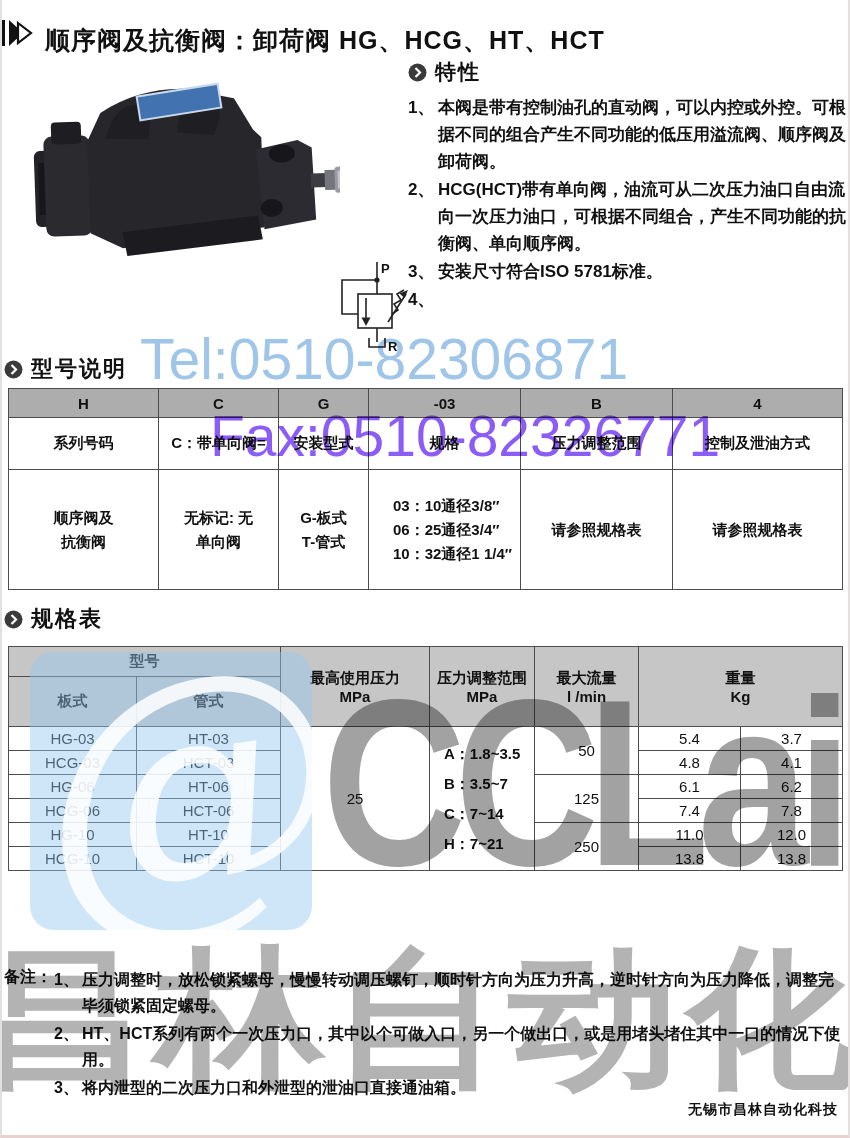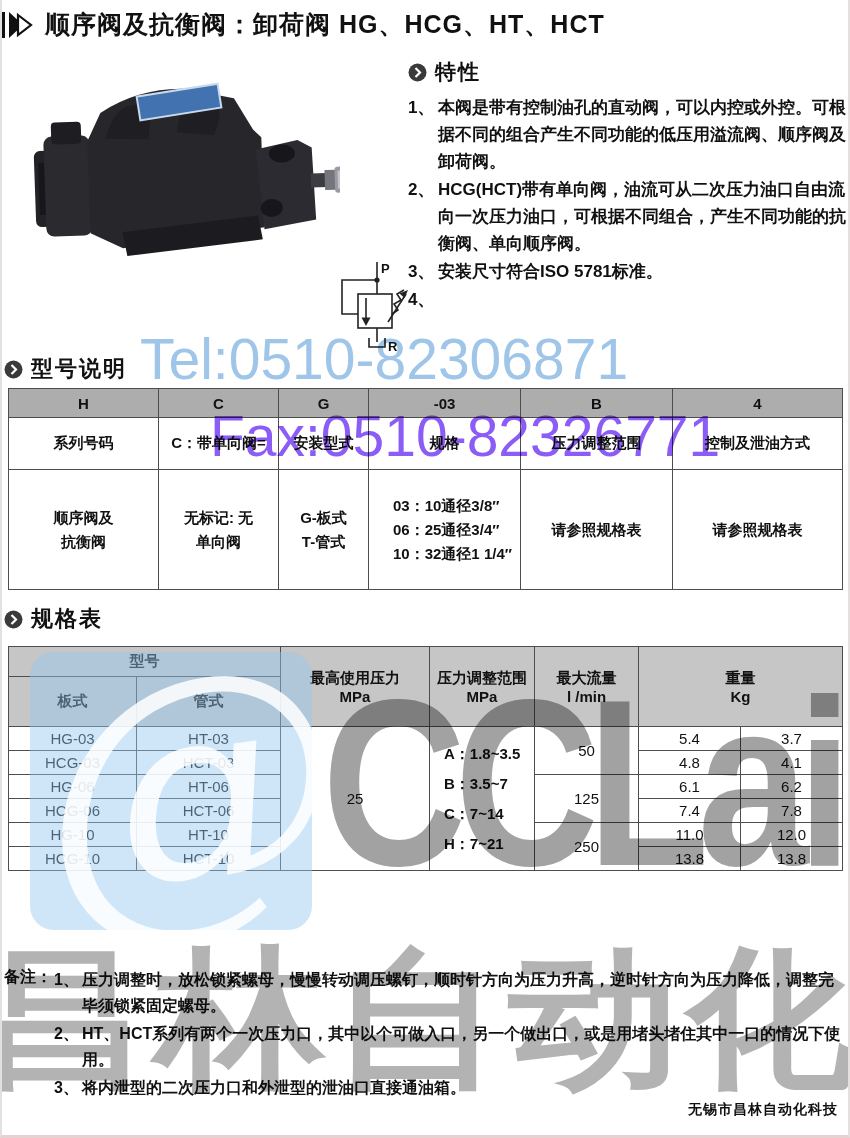--- a/index.html
+++ b/index.html
@@ -2,21 +2,21 @@
 <html><head>
 <meta charset="utf-8">
 <style>
   * { margin:0; padding:0; box-sizing:border-box; }
   body { background:#fff; font-family:"Liberation Sans","DejaVu Sans",sans-serif; }
   #page { position:relative; width:850px; height:1138px; margin:0 auto; background:#ffffff; overflow:hidden; color:#111; }
   .frame { position:absolute; inset:0; border-left:2px solid #e4e0e0; border-right:2px solid #e4e0e0; border-bottom:3px solid #e7d2d2; pointer-events:none; z-index:9; }
 
   
   .title-row { position:absolute; left:2px; top:8px; display:flex; align-items:center; gap:9px; }
-  .title-row h1 { font-size:25px; font-weight:bold; letter-spacing:1px; }
+  .title-row h1 { font-size:25px; font-weight:bold; letter-spacing:1px;margin-top:16px; }
 
   
   .sec-head { position:absolute; display:flex; align-items:center; gap:8px; }
   .sec-head .txt { font-size:22px; font-weight:bold; letter-spacing:2px; }
 
   
   .features { position:absolute; left:408px; top:58px; width:440px; }
   .features .fh { display:flex; align-items:center; gap:8px; margin-bottom:8px; }
   .features .fh .txt { font-size:21px; font-weight:bold; letter-spacing:2px; }
   .feat-item { position:relative; padding-left:30px; font-size:17px; line-height:27px; font-weight:bold; margin-bottom:1px; }

